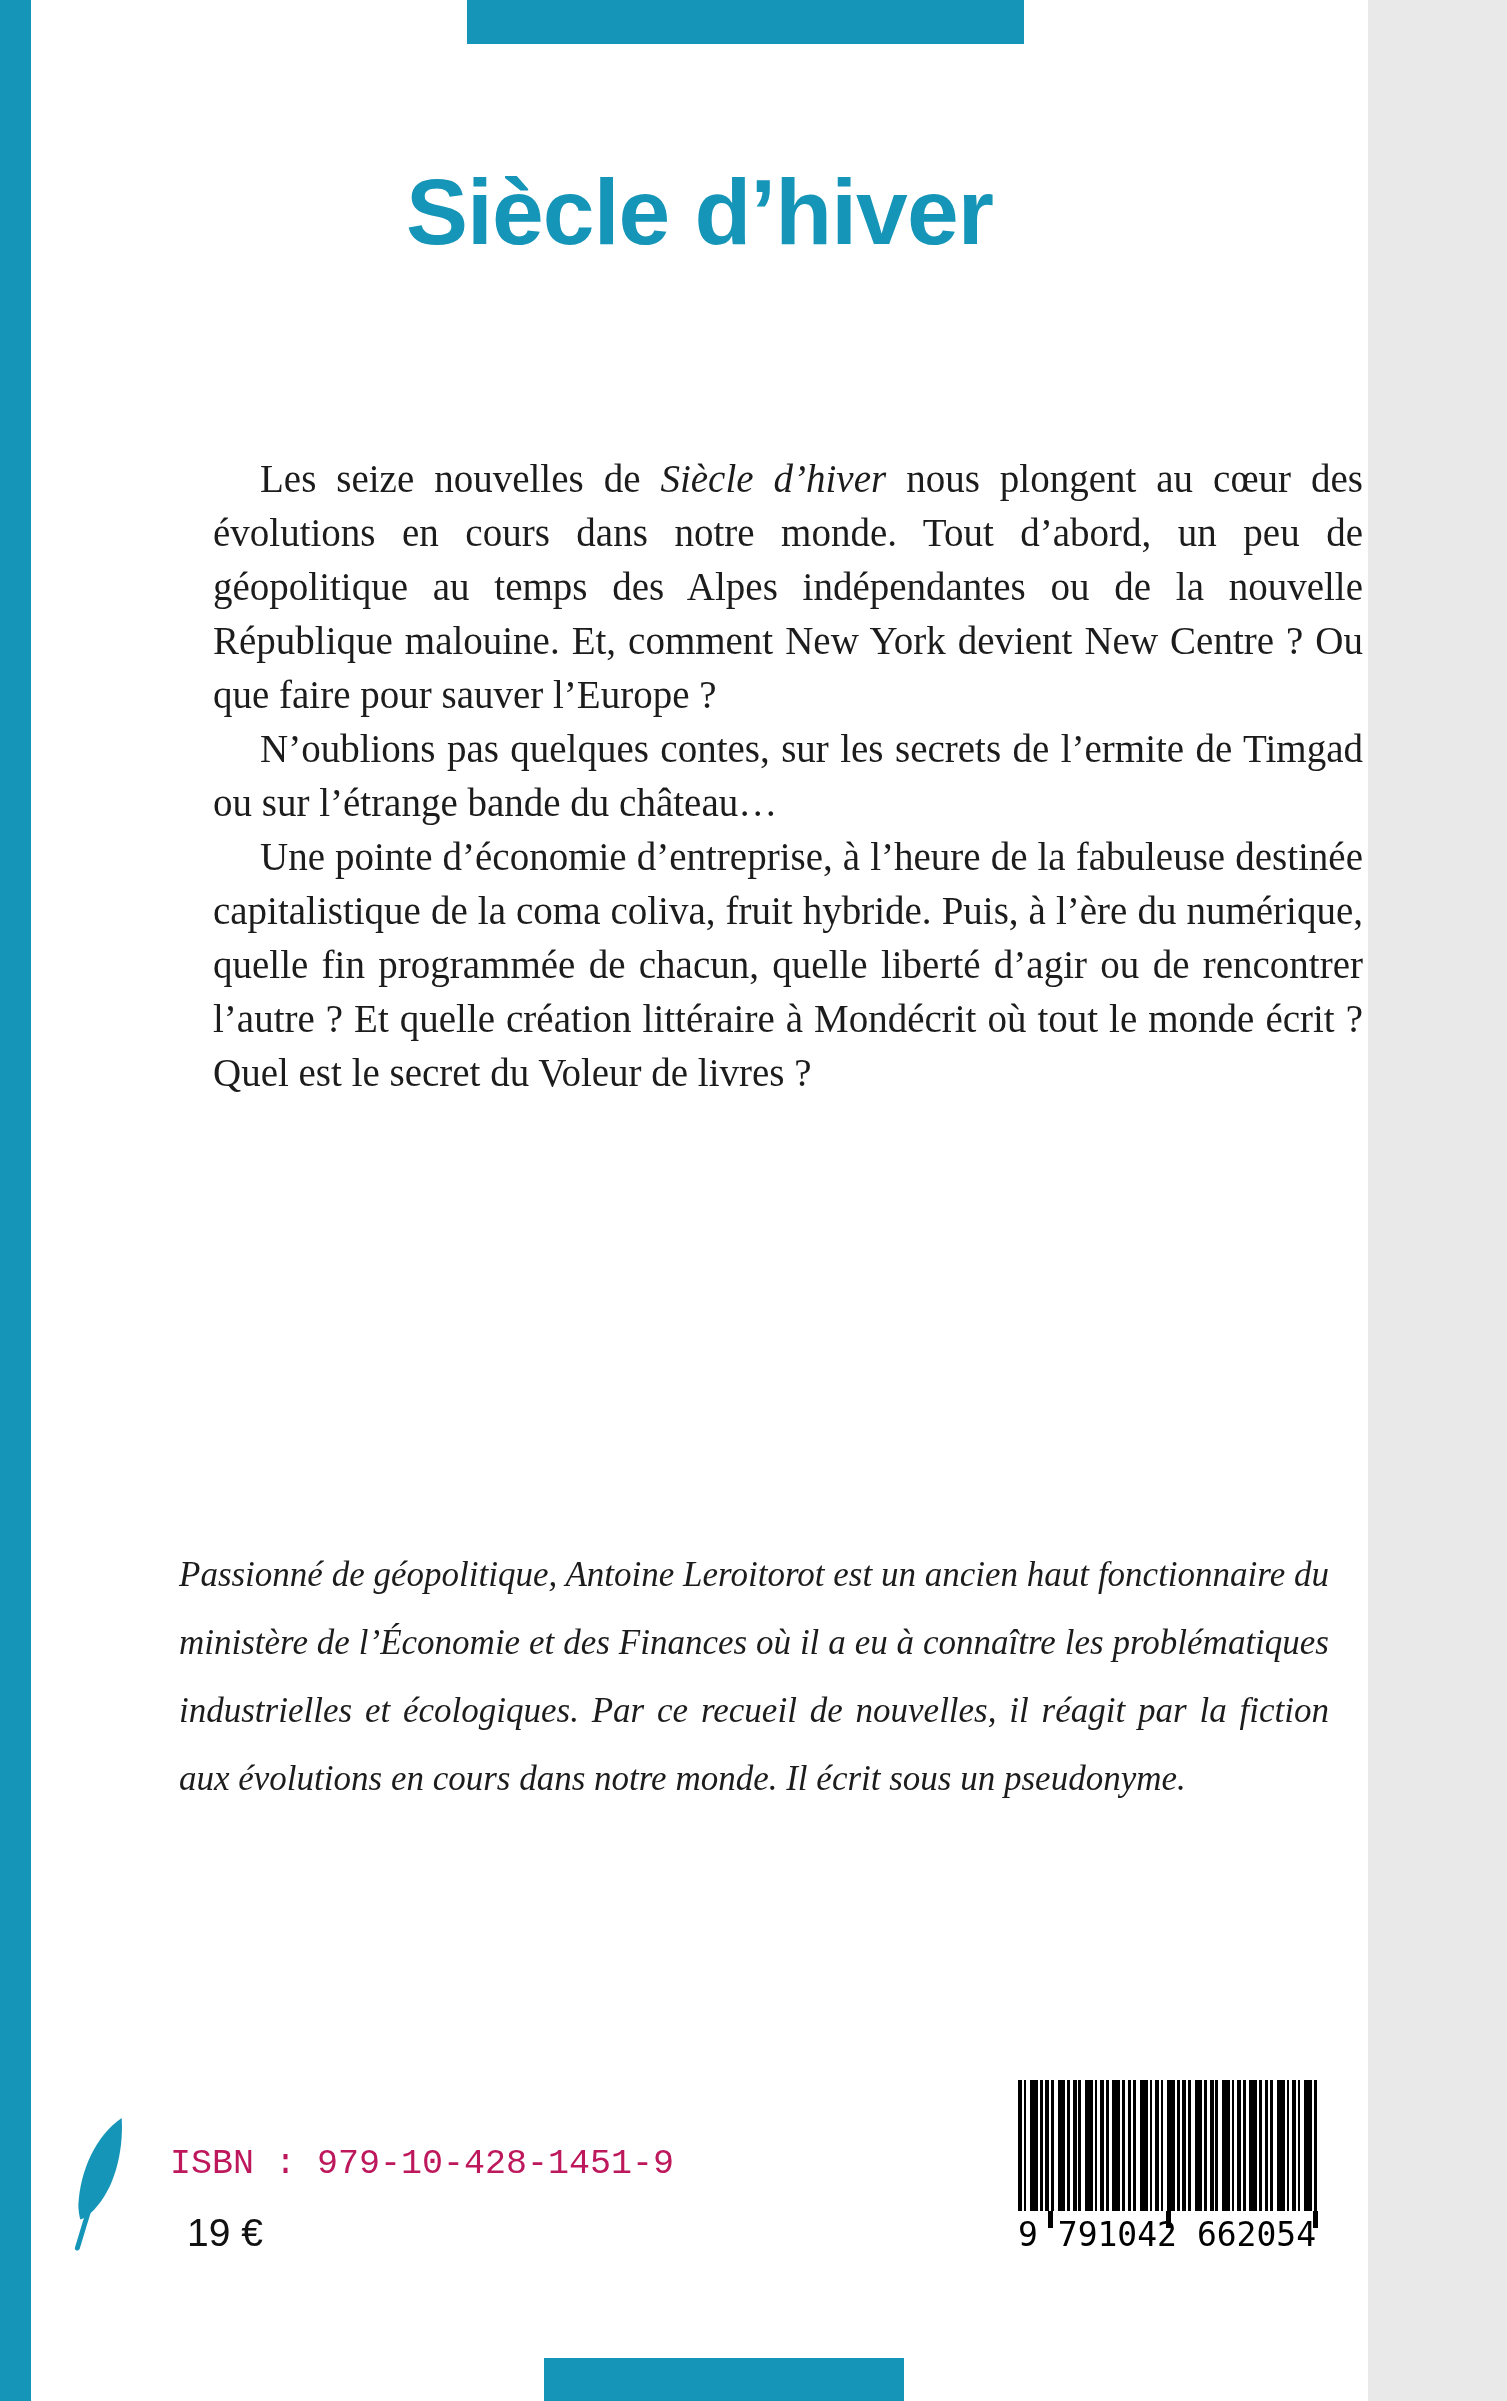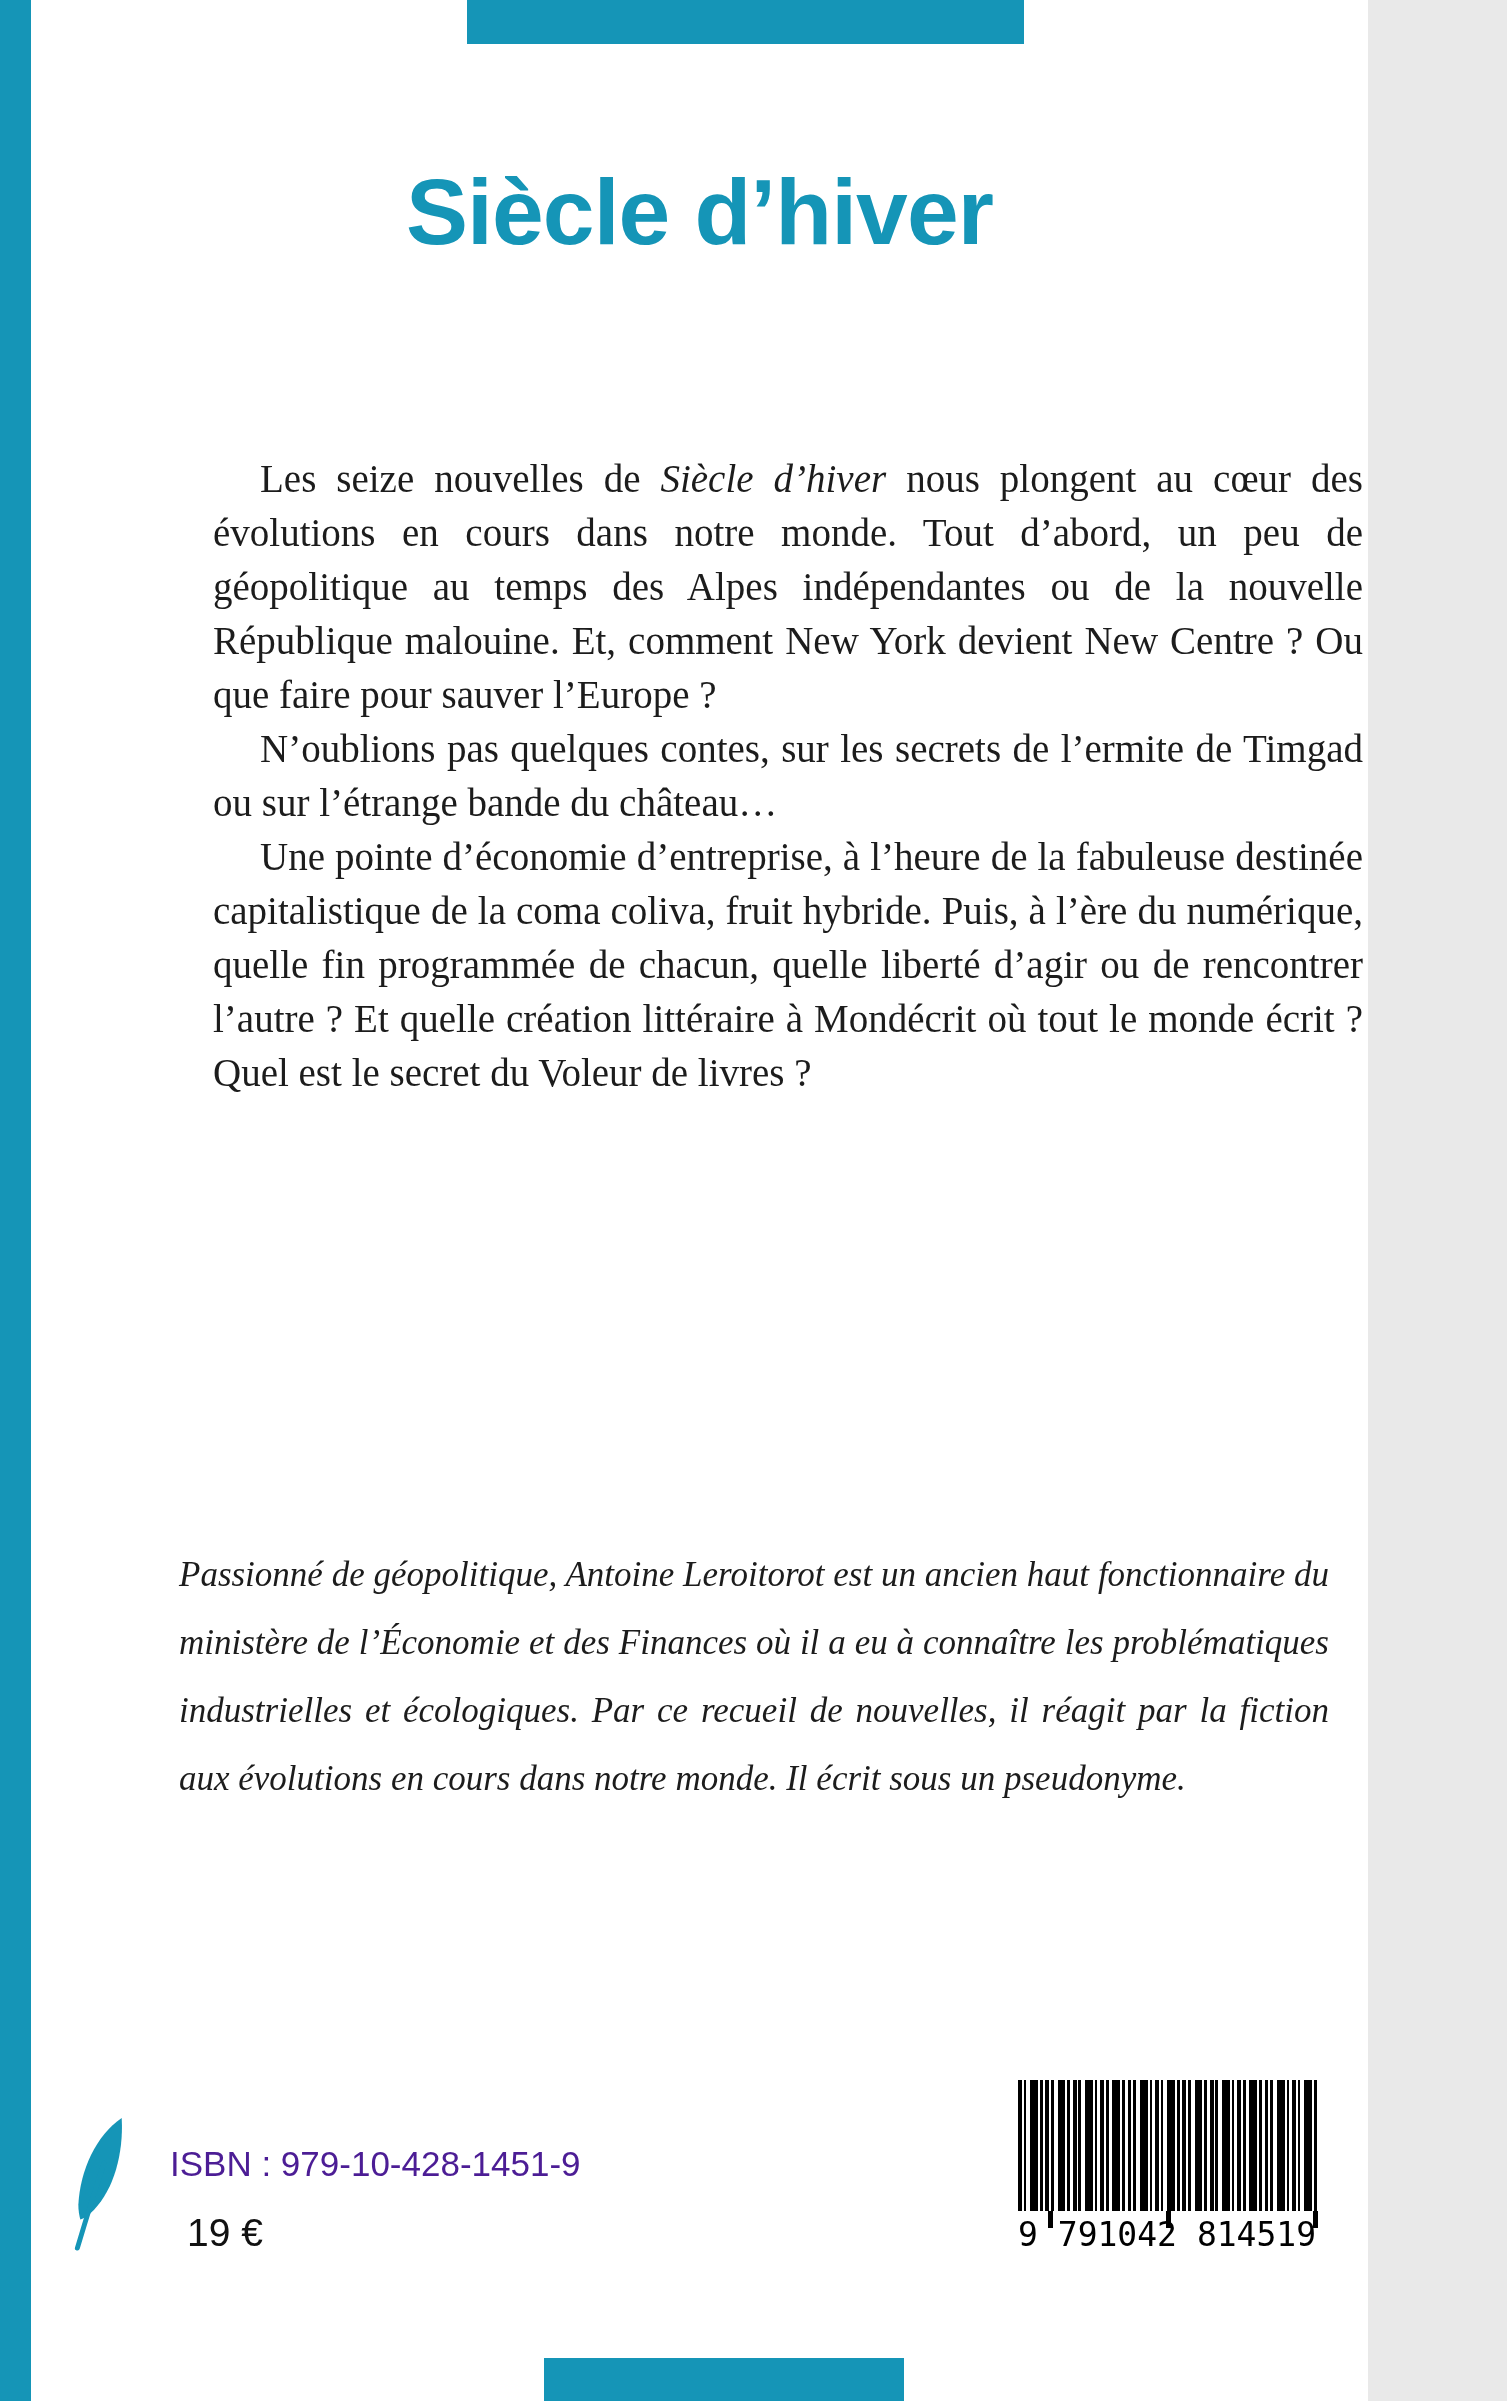--- a/index.html
+++ b/index.html
@@ -60,23 +60,23 @@
   .credit {
     position: absolute; left: 170px; top: 1967px;
     font-size: 31px;
   }
   .feather {
     position: absolute; left: 70px; top: 2116px;
     width: 64px; height: 138px;
   }
   .isbn {
     position: absolute; left: 170px; top: 2144px;
-    font-family: Liberation Sans, sans-serif;
+    font-family: Liberation Mono, monospace;
     font-size: 35px;
-    color: #4c1d95;
+    color: #be185d;
   }
   .price {
     position: absolute; left: 187px; top: 2211px;
     font-family: "Liberation Sans", sans-serif;
     font-size: 39px;
     color: #111;
   }
   .barcode {
     position: absolute; left: 1018px; top: 2080px;
     width: 300px; height: 176px;
@@ -140,20 +140,20 @@
   <div class="price">19 €</div>
 
   <div class="barcode">
     <div class="bars"></div>
     <div class="guard g1"></div>
     <div class="guard g2"></div>
     <div class="guard g3"></div>
     <div class="nums">
       <span>9</span>
       <span>791042</span>
-      <span>814519</span>
+      <span>662054</span>
     </div>
   </div>
 
   <div class="bottom-bar"></div>
 
 </div>
 
 
 </body></html>

